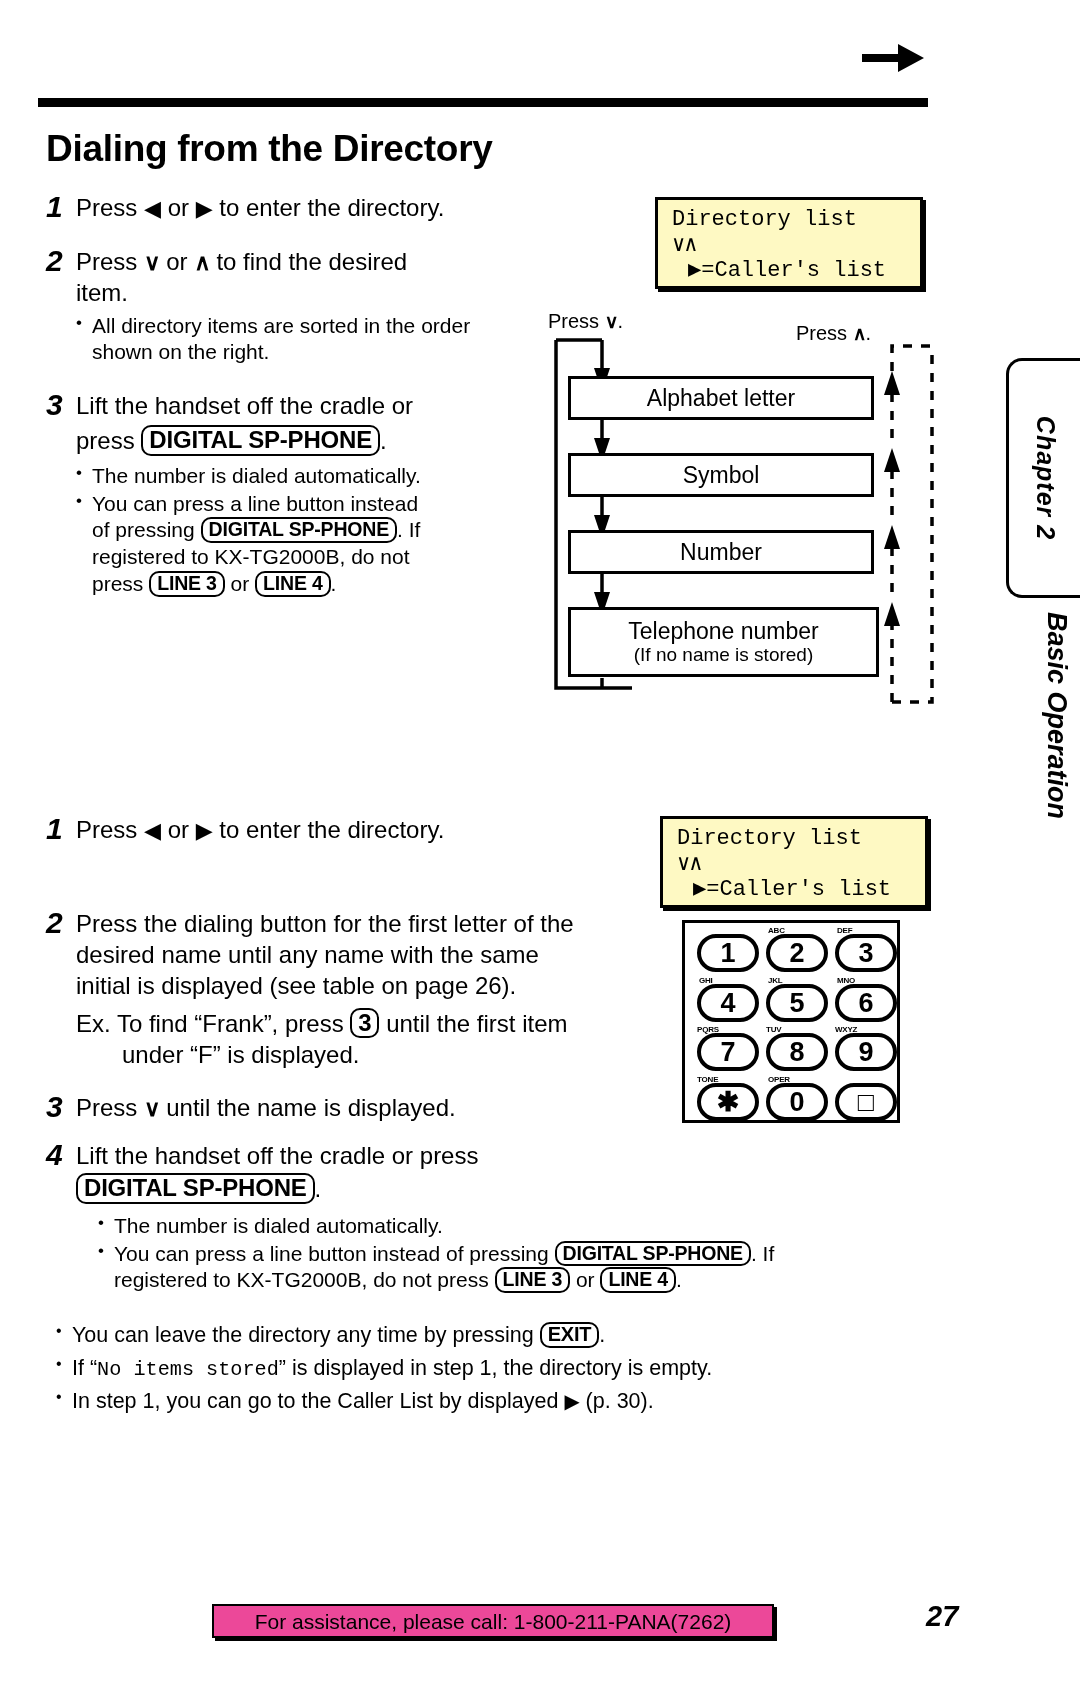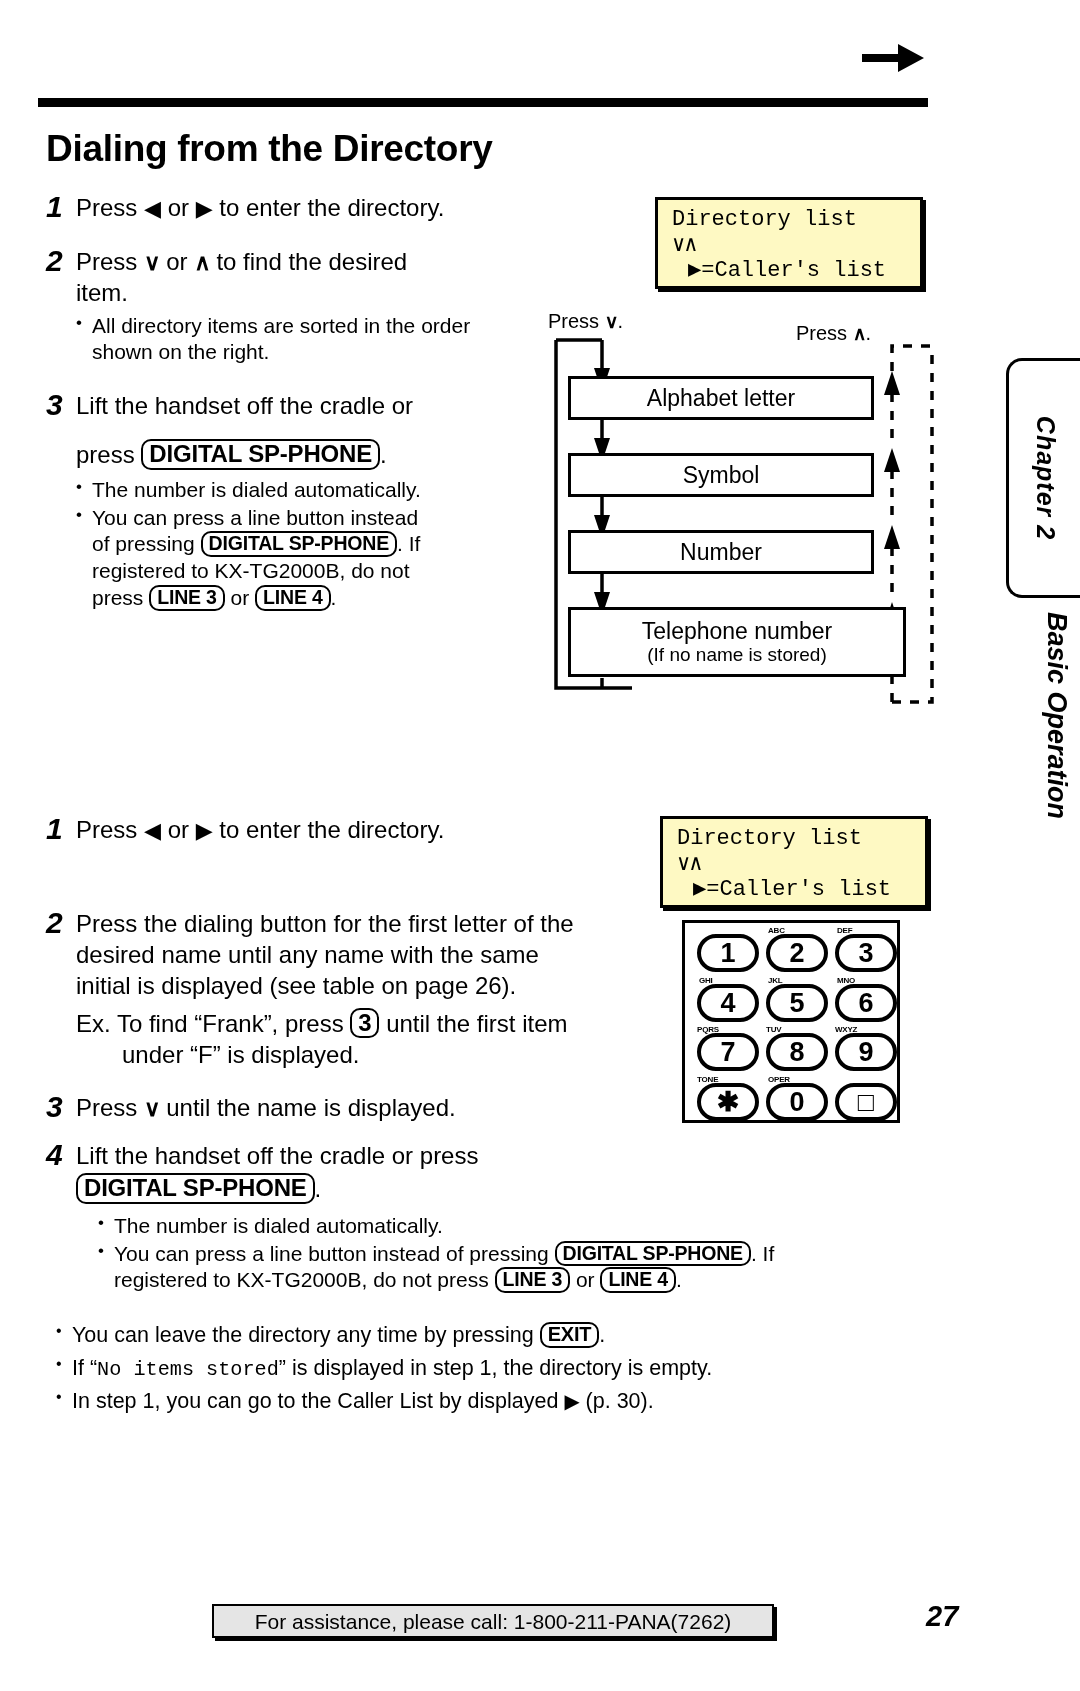--- a/index.html
+++ b/index.html
@@ -116,21 +116,21 @@
   .notes .n {
     font-size:21.5px; line-height:1.30; position:relative; padding-left:16px;
     margin-bottom:5px; white-space:nowrap;
   }
   .notes .n:before { content:"\2022"; position:absolute; left:0; top:-1px; font-size:16px; }
   .mono { font-family:"Liberation Mono","DejaVu Sans Mono", monospace; font-size:0.94em; }
 
   
   .footer-box {
     position:absolute;
-    border:2.5px solid #000; background:#e5e5e5;
+    border:2.5px solid #000; background:#ec4899;
     font-size:21px; padding:4px 12px 5px 12px;
     box-sizing:border-box; text-align:center;
     box-shadow:3px 3px 0 #000;
   }
   .page-no {
     position:absolute; font-size:29px; font-weight:bold; font-style:italic;
   }
 
   
   .side-tab {
@@ -182,21 +182,21 @@
       <ul class="bullets" style="width:430px;">
         <li>All directory items are sorted in the order shown on the right.</li>
       </ul>
     </div>
   </div>
 
   <div class="step" style="left:46px; top:390px; width:490px;">
     <div class="num">3</div>
     <div class="body">
       <div>Lift the handset off the cradle or</div>
-      <div style="margin-top:18px;">
+      <div style="margin-top:4px;">
         <span>press </span><span class="key">DIGITAL SP-PHONE</span><span>.</span>
       </div>
       <ul class="bullets" style="width:460px; margin-top:6px;">
         <li>The number is dialed automatically.</li>
         <li>
           <span>You can press a line button instead</span><br>
           <span>of pressing </span><span class="key sm">DIGITAL SP-PHONE</span><span>. If</span><br>
           <span>registered to KX-TG2000B, do not</span><br>
           <span>press </span><span class="key sm">LINE 3</span><span> or </span><span class="key sm">LINE 4</span><span>.</span>
         </li>
@@ -256,21 +256,21 @@
 
     <div class="fbox" style="left:28px; top:66px; width:306px; height:44px;">
       <div class="t1">Alphabet letter</div>
     </div>
     <div class="fbox" style="left:28px; top:143px; width:306px; height:44px;">
       <div class="t1">Symbol</div>
     </div>
     <div class="fbox" style="left:28px; top:220px; width:306px; height:44px;">
       <div class="t1">Number</div>
     </div>
-    <div class="fbox" style="left:28px; top:297px; width:338px; height:70px;">
+    <div class="fbox" style="left:28px; top:297px; width:311px; height:70px;">
       <div class="t1">Telephone number</div>
       <div class="t2">(If no name is stored)</div>
     </div>
   </div>
 
 
   <div class="step" style="left:46px; top:814px; width:560px;">
     <div class="num">1</div>
     <div class="body">
       <span>Press </span><span class="arrow-gl">◀</span><span> or </span><span class="arrow-gl">▶</span><span> to enter the directory.</span>

